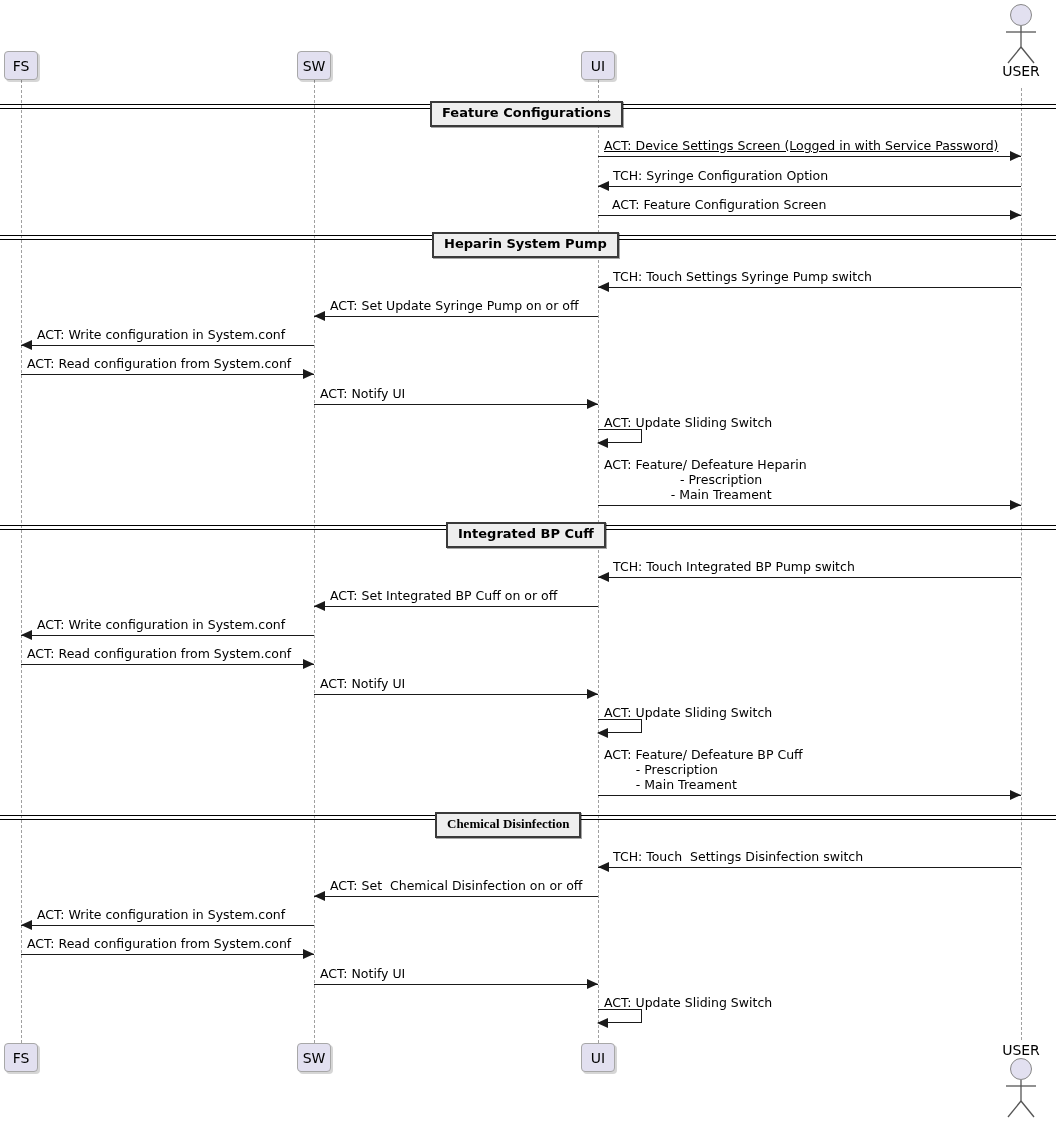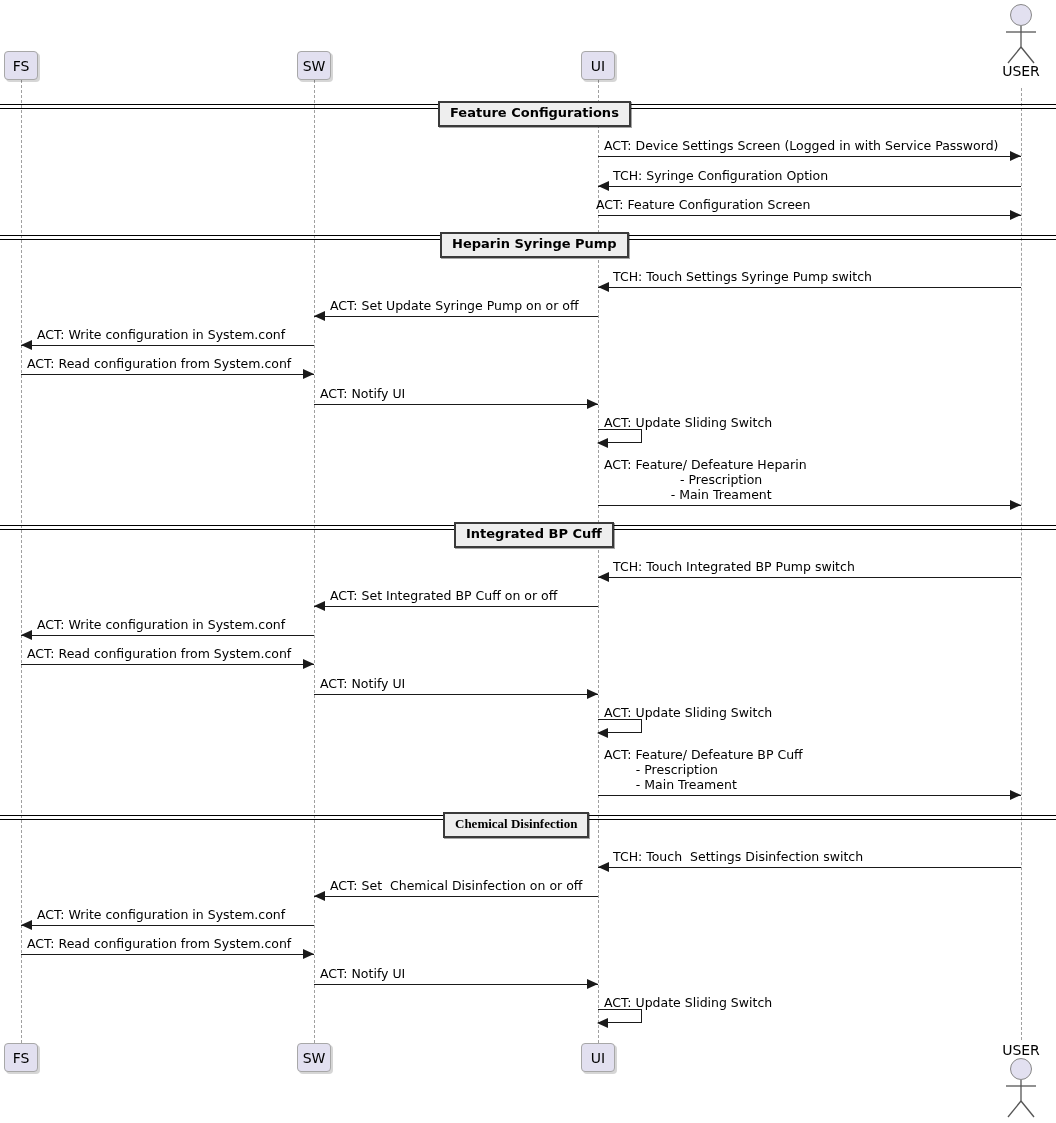--- a/index.html
+++ b/index.html
@@ -86,21 +86,20 @@
     box-sizing: border-box;
     background: #EEEEEE;
     border: 2px solid #3A3A3A;
     font-size: 13px;
     font-weight: bold;
     color: #000000;
     padding: 3px 10px 4px 10px;
     white-space: nowrap;
     line-height: 1.15;
     box-shadow: 1px 1px 0 rgba(0,0,0,0.35);
-    margin-left: 8px;
   }
   
   .msg-line {
     position: absolute;
     height: 0;
     border-top: 1px solid #1a1a1a;
   }
   .arrow {
     position: absolute;
     width: 0;
@@ -145,42 +144,42 @@
   <div id="separators-layer">
       <div class="sep-lines" style="top: 104px;">
         <div class="l1"></div>
         <div class="l2"></div>
       </div>
       <div class="sep-label" style="left: 430px; top: 101px;">Feature Configurations</div>
       <div class="sep-lines" style="top: 235px;">
         <div class="l1"></div>
         <div class="l2"></div>
       </div>
-      <div class="sep-label" style="left: 432px; top: 232px;">Heparin Syringe Pump</div>
+      <div class="sep-label" style="left: 432px; top: 232px;">Heparin System Pump</div>
       <div class="sep-lines" style="top: 525px;">
         <div class="l1"></div>
         <div class="l2"></div>
       </div>
       <div class="sep-label" style="left: 446px; top: 522px;">Integrated BP Cuff</div>
       <div class="sep-lines" style="top: 815px;">
         <div class="l1"></div>
         <div class="l2"></div>
       </div>
       <div class="sep-label" style="left: 435px; top: 812px; font-family: Liberation Serif, serif;">Chemical Disinfection</div>
     </div>
   <div id="messages-layer">
       <div class="msg-line" style="left: 598px; top: 156px; width: 423px;"></div>
       <div class="arrow arrow-r" style="left: 1010px; top: 151px;"></div>
-      <div class="msg-label" style="left: 604px; top: 138px;">ACT: Device Settings Screen (Logged in with Service Password)</div>
+      <div class="msg-label" style="left: 604px; top: 138px; text-decoration: underline;">ACT: Device Settings Screen (Logged in with Service Password)</div>
       <div class="msg-line" style="left: 598px; top: 186px; width: 423px;"></div>
       <div class="arrow arrow-l" style="left: 598px; top: 181px;"></div>
       <div class="msg-label" style="left: 613px; top: 168px;">TCH: Syringe Configuration Option</div>
       <div class="msg-line" style="left: 598px; top: 215px; width: 423px;"></div>
       <div class="arrow arrow-r" style="left: 1010px; top: 210px;"></div>
-      <div class="msg-label" style="left: 596px; top: 197px;">ACT: Feature Configuration Screen</div>
+      <div class="msg-label" style="left: 612px; top: 197px;">ACT: Feature Configuration Screen</div>
       <div class="msg-line" style="left: 598px; top: 287px; width: 423px;"></div>
       <div class="arrow arrow-l" style="left: 598px; top: 282px;"></div>
       <div class="msg-label" style="left: 613px; top: 269px;">TCH: Touch Settings Syringe Pump switch</div>
       <div class="msg-line" style="left: 314px; top: 316px; width: 284px;"></div>
       <div class="arrow arrow-l" style="left: 314px; top: 311px;"></div>
       <div class="msg-label" style="left: 330px; top: 298px;">ACT: Set Update Syringe Pump on or off</div>
       <div class="msg-line" style="left: 21px; top: 345px; width: 293px;"></div>
       <div class="arrow arrow-l" style="left: 21px; top: 340px;"></div>
       <div class="msg-label" style="left: 37px; top: 327px;">ACT: Write configuration in System.conf</div>
       <div class="msg-line" style="left: 21px; top: 374px; width: 293px;"></div>

